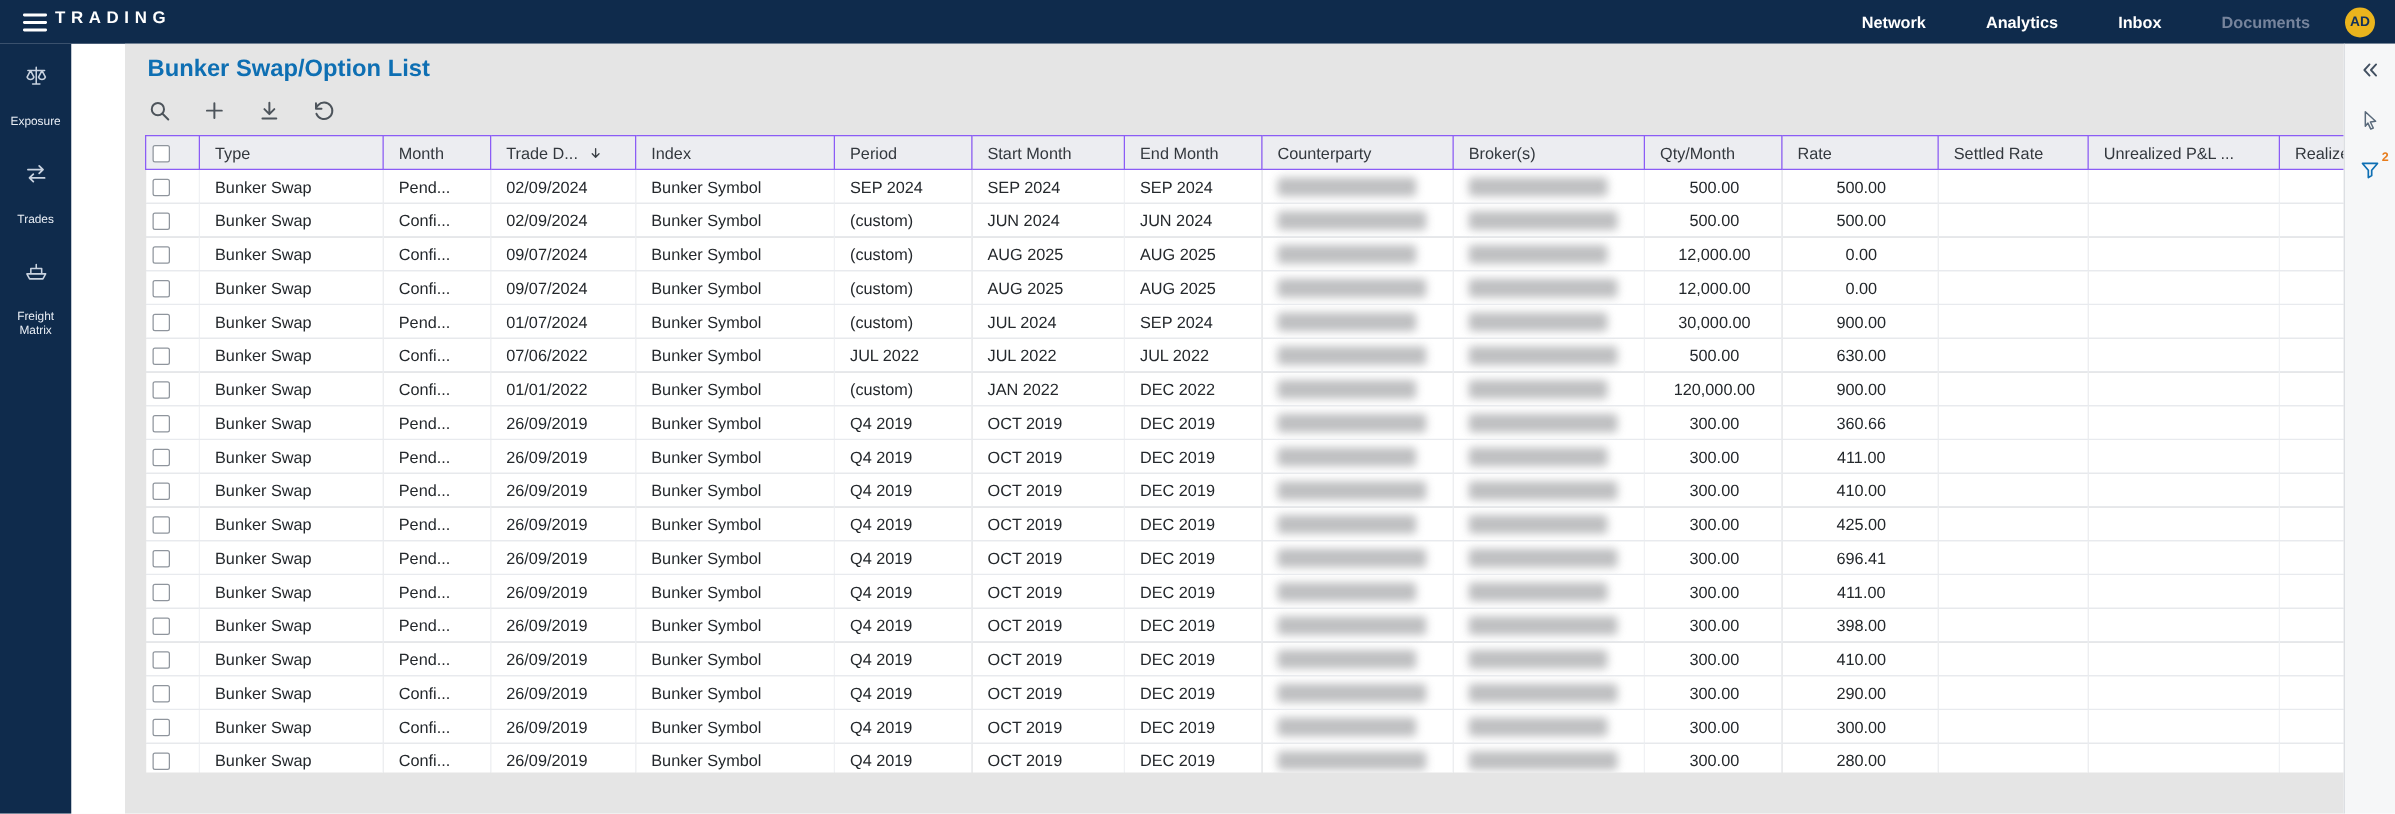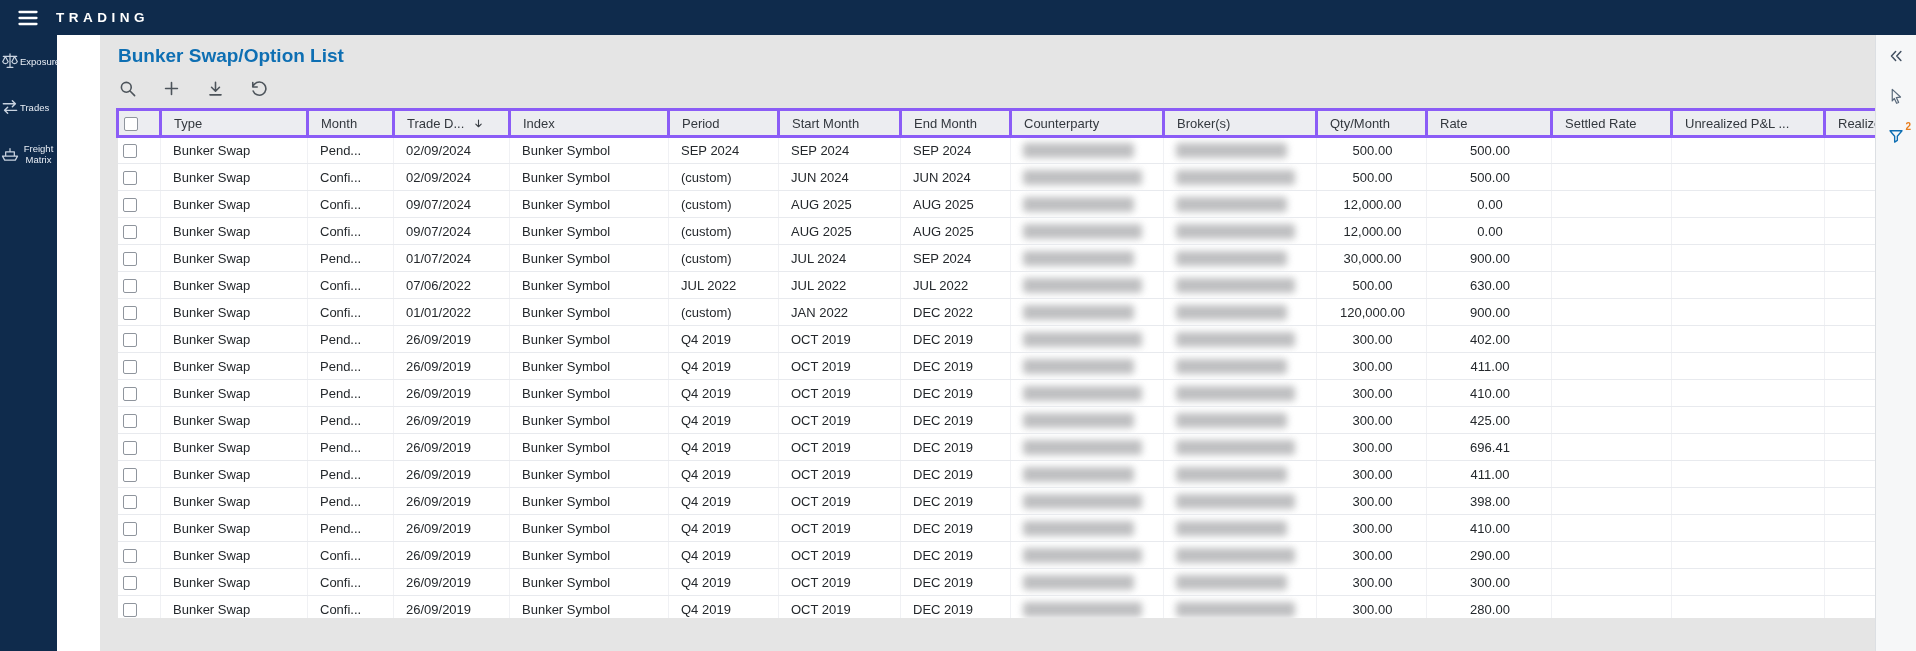--- a/index.html
+++ b/index.html
@@ -7,59 +7,59 @@
               font-family:"Liberation Sans", sans-serif; }
   :root {
     --navy:#0f2b4c; --accent:#0e6fb3; --gold:#eab41d; --orange:#e87c1b;
     --muted-link:#76849c; --header-bg:#ecedf1;
   }
   .icon { display:inline-flex; align-items:center; justify-content:center; }
 
   
   .navbar { height:35px; background:var(--navy); display:flex; align-items:center;
             justify-content:space-between; padding:0 16px; }
-  .nav-left { display:flex; align-items:center; gap:16px; }
+  .nav-left { display:flex; gap:4px; }
   .menu-btn { background:none; border:none; color:#fff; cursor:pointer; padding:0;
               display:flex; align-items:center; }
   .brand { color:#fff; font-size:13.5px; font-weight:700; letter-spacing:4.5px; }
   .nav-right { display:flex; align-items:center; }
   #nav-links { display:flex; align-items:center; gap:48px; }
   .nav-link { color:#fff; font-size:13px; font-weight:600; cursor:pointer; text-decoration:none; }
   .nav-link.muted { color:var(--muted-link); }
   .avatar { width:24px; height:24px; border-radius:50%; background:var(--gold);
             color:#12305b; font-size:11px; font-weight:700; display:flex;
             align-items:center; justify-content:center; margin-left:28px; cursor:pointer; }
 
   
   .app-body { display:flex; height:616px; }
 
   
   .sidebar { width:57px; flex:none; background:var(--navy); display:flex;
              flex-direction:column; align-items:center; padding-top:16px; gap:26px; }
-  .side-item { display:flex; flex-direction:row; align-items:center; gap:0;
+  .side-item { display:flex; flex-direction:column; align-items:center; gap:21px;
                cursor:pointer; width:100%; color:#c9d3e0; }
   .side-label { color:#e9eef5; font-size:9.5px; line-height:11px; text-align:center;
                 max-width:46px; }
 
   
   .content { flex:1; min-width:0; background:#e5e5e5; overflow:hidden;margin-left:43px; }
   .page-title { color:var(--accent); font-size:19px; line-height:23px; font-weight:700;
                 margin:9px 0 0 18px; }
   .toolbar { display:flex; align-items:center; gap:24px; margin:11px 0 0 17px; height:20px; }
   .tool-btn { background:none; border:none; padding:0; width:20px; height:20px;
               color:#4d545b; cursor:pointer; display:flex; align-items:center; justify-content:center; }
   .tabsbar { display:flex; align-items:center; gap:40px; margin:13px 0 0 18px; height:20px; }
   .tab { font-size:11px; letter-spacing:1.2px; font-weight:600; color:#58636f; cursor:pointer; }
   .add-view-btn { background:none; border:none; padding:0; color:#6d757d; cursor:pointer;
                   display:flex; align-items:center; justify-content:center; }
 
   
   .table-viewport { margin:10px 0 0 16px; height:510px; overflow:hidden; }
   table.grid { border-collapse:collapse; table-layout:fixed; }
-  .grid th { background:var(--header-bg); border:3px solid #8b5cf6; height:27px;
+  .grid th { background:var(--header-bg); border:1px solid #8b5cf6; height:27px;
              font-size:13px; font-weight:400; color:#33383e; text-align:left;
              padding:0 12px; white-space:nowrap; overflow:hidden; cursor:pointer; }
   .grid th .sort { margin-left:8px; color:#3a3f45; vertical-align:-2px; }
   .grid td { height:27px; border-bottom:1px solid #e8eaee; border-right:1px solid #f0f1f4;
              background:#fff; font-size:13px; color:#24282c; padding:0 12px;
              white-space:nowrap; overflow:hidden; }
   .grid td.right { text-align:center; padding-right:10px; }
   .grid th.sel, .grid td.sel { padding:0 0 0 5px; }
   .checkbox { display:inline-block; width:14px; height:14px; border:1px solid #8f959d;
               border-radius:2px; background:#fff; vertical-align:middle; cursor:pointer; }
@@ -85,20 +85,29 @@
   <div class="nav-left">
     <button class="menu-btn" id="menu-button">
         <span class="icon">
           <svg width="24" height="24" viewBox="0 0 24 24" fill="none" stroke="currentColor" stroke-width="2.3" stroke-linecap="round" stroke-linejoin="round">
             <path d="M3.5 6h17M3.5 12h17M3.5 18h17"></path>
           </svg>
         </span>
       </button>
     <div class="brand">TRADING</div>
   </div>
+  <nav class="nav-right">
+    <div id="nav-links">
+        <a class="nav-link">Network</a>
+        <a class="nav-link">Analytics</a>
+        <a class="nav-link">Inbox</a>
+        <a class="nav-link muted">Documents</a>
+      </div>
+    <div class="avatar">AD</div>
+  </nav>
 </header>
 
 <div class="app-body">
 
   <aside class="sidebar">
     <div id="sidebar-items" style="display:flex;flex-direction:column;align-items:center;gap:26px;width:100%;">
         <div class="side-item">
           <span class="icon">
             <svg width="20" height="20" viewBox="0 0 24 24" fill="none" stroke="currentColor" stroke-width="1.5" stroke-linecap="round" stroke-linejoin="round">
               <path d="M12 3.5v16M8.5 19.5h7M4 6.5h16M6.5 6.5l-3.3 6.3a3.5 3.5 0 0 0 6.6 0zM17.5 6.5l-3.3 6.3a3.5 3.5 0 0 0 6.6 0z"></path>
@@ -357,21 +366,21 @@
               <td class="">Q4 2019</td>
               <td class="">OCT 2019</td>
               <td class="">DEC 2019</td>
               <td>
                 <span class="redacted"></span>
               </td>
               <td>
                 <span class="redacted"></span>
               </td>
               <td class="right">300.00</td>
-              <td class="right">402.00</td>
+              <td class="right">360.66</td>
               <td class=""></td>
               <td class=""></td>
               <td class=""></td>
             </tr>
             <tr>
               <td class="sel"><span class="checkbox"></span></td>
               <td class="">Bunker Swap</td>
               <td class="">Pend...</td>
               <td class="">26/09/2019</td>
               <td class="">Bunker Symbol</td>

